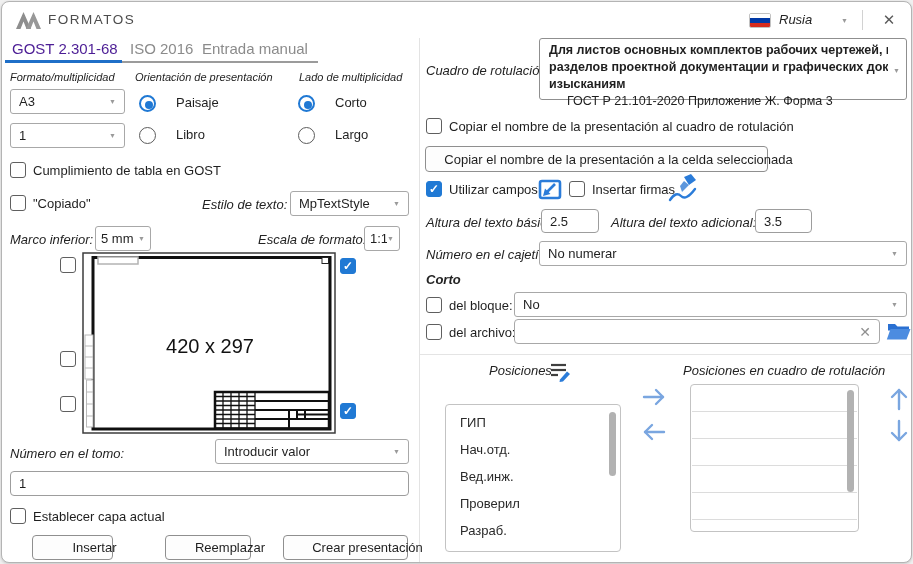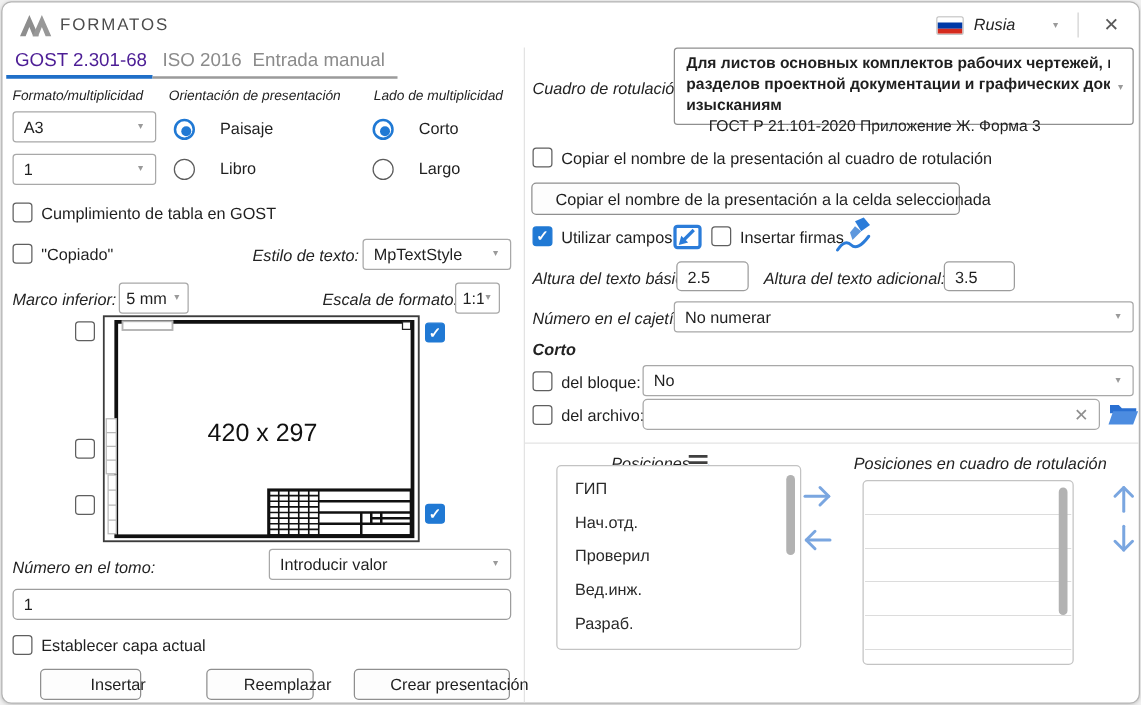--- a/index.html
+++ b/index.html
@@ -281,26 +281,26 @@
   <svg class="abs" style="left:548px;top:360px" width="22" height="20" viewBox="0 0 22 20">
     <g stroke="#3f3f3f" stroke-width="2.2">
         <line x1="1" y1="3" x2="16" y2="3"></line>
         <line x1="1" y1="8" x2="16" y2="8"></line>
         <line x1="1" y1="13" x2="8" y2="13"></line>
       </g>
     <path d="M10 17.5 L17 9.5 L20 12 L13 19.5 L9.5 20 Z" fill="#2b7cd9"></path>
   </svg>
   <div class="lbl" style="left:681px;top:361px">Posiciones en cuadro de rotulación</div>
 
-  <div class="listbox" style="left:443px;top:370px;width:196px;height:148px">
+  <div class="listbox" style="left:443px;top:402px;width:176px;height:148px">
     <ul>
       <li>ГИП</li>
       <li>Нач.отд.</li>
+      <li>Вед.инж.</li>
       <li>Проверил</li>
-      <li>Вед.инж.</li>
       <li>Разраб.</li>
       <li>Н.контр.</li>
     </ul>
     <div class="thumb" style="right:4px;top:7px;height:64px"></div>
   </div>
 
   <svg class="icon-btn" style="left:638px;top:384px" width="28" height="22" viewBox="0 0 28 22">
     <g stroke="#7aa6e0" stroke-width="2.4" fill="none" stroke-linecap="round" stroke-linejoin="round">
       <line x1="4" y1="11" x2="23" y2="11"></line>
         <polyline points="16,4 23,11 16,18"></polyline>

